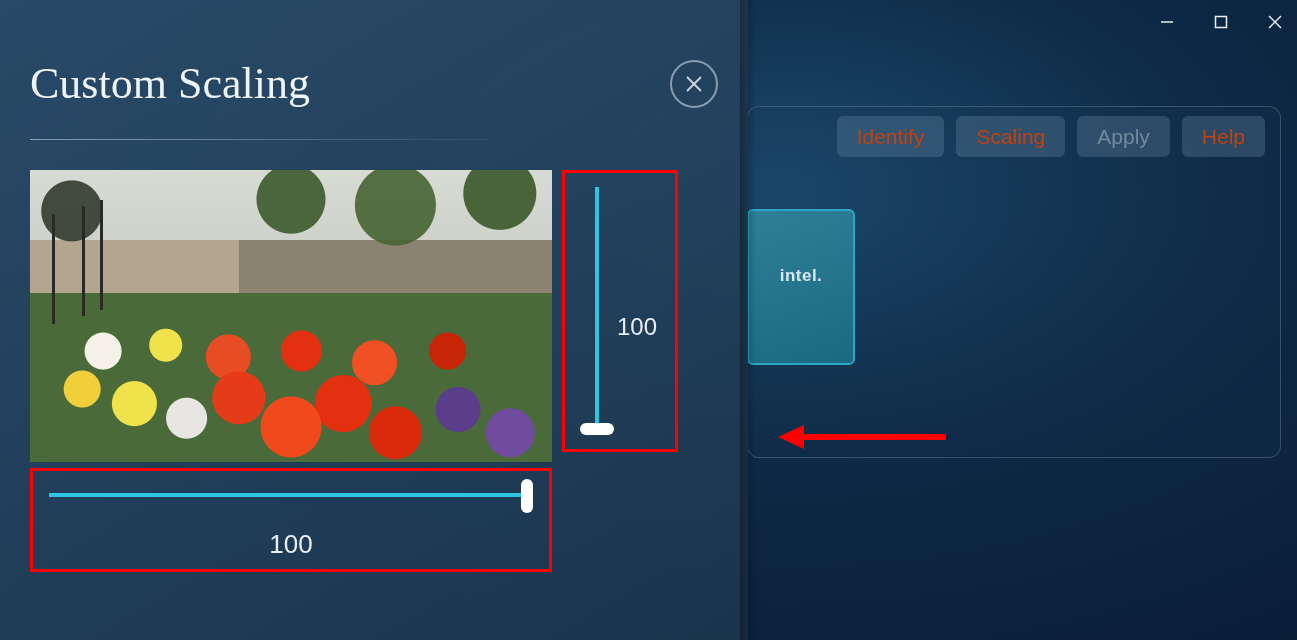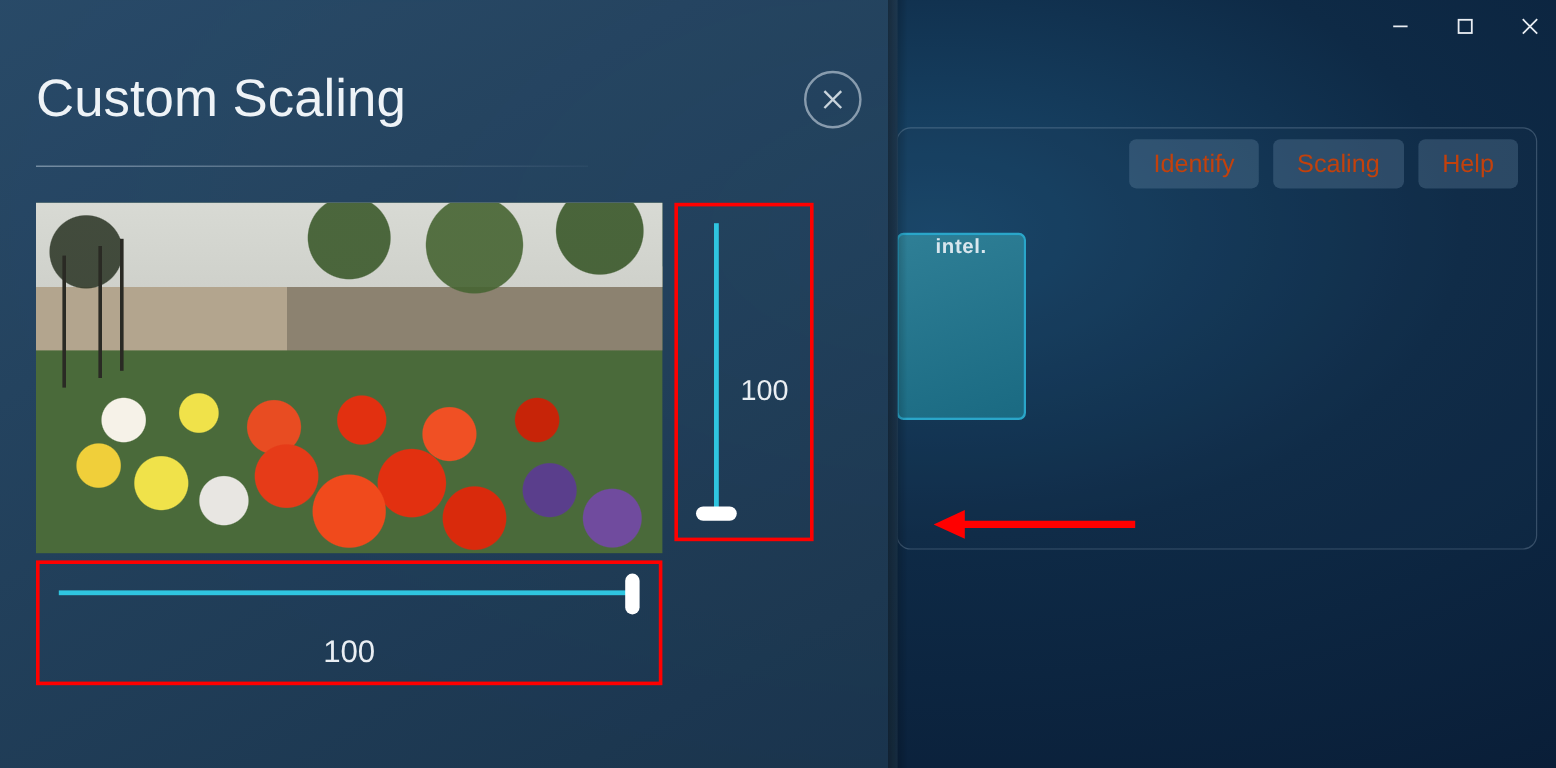--- a/index.html
+++ b/index.html
@@ -58,28 +58,28 @@
     line-height: 1.2;
   }
   .toolbar .btn.disabled {
     color: rgba(200,210,220,0.45);
     cursor: default;
   }
 
   
   .intel-tile {
     position: absolute;
-    top: 194px;
+    top: 209px;
     left: 747px;
     width: 108px; height: 156px;
     background: linear-gradient(160deg,#2f7f96 0%, #1a6a82 100%);
     border: 2px solid #2aa6c9;
     border-radius: 6px;
     display: flex;
-    align-items: flex-start;
+    align-items: center;
     justify-content: center;
     padding-bottom: 22px;
     z-index: 25;
   }
   .intel-tile span {
     font-size: 17px;
     font-weight: 600;
     letter-spacing: 0.5px;
     color: #d8e6ee;
     font-family: "Segoe UI", Arial, sans-serif;
@@ -114,20 +114,21 @@
 
   .dlg-header {
     display:flex; align-items:center; justify-content:space-between;
     padding-top: 58px;
     padding-bottom: 30px;
   }
   .dlg-title {
     font-size: 44px;
     font-weight: 400;
     color: #eef3f7;
+    font-family: Liberation Serif, serif;
   }
   .close-btn {
     width:48px; height:48px;
     border:2px solid rgba(220,230,240,0.55);
     border-radius:50%;
     display:flex; align-items:center; justify-content:center;
     cursor:pointer;
   }
   .close-btn svg { stroke:#c9d4dc; }
 
@@ -279,20 +280,21 @@
         <line x1="14" y1="2" x2="2" y2="14"></line>
       </svg>
   </div>
 </div>
 
 <div class="right-panel"></div>
 
 <div class="toolbar">
   <div class="btn">Identify</div>
   <div class="btn">Scaling</div>
+  <div class="btn disabled">Apply</div>
   <div class="btn">Help</div>
 </div>
 
 <div class="intel-tile">
   <span>intel.</span>
 </div>
 
 <svg class="arrow" viewBox="0 0 170 30">
   <line x1="168" y1="15" x2="18" y2="15" stroke="#ff0000" stroke-width="6"></line>
   <polygon points="0,15 26,3 26,27" fill="#ff0000"></polygon>

